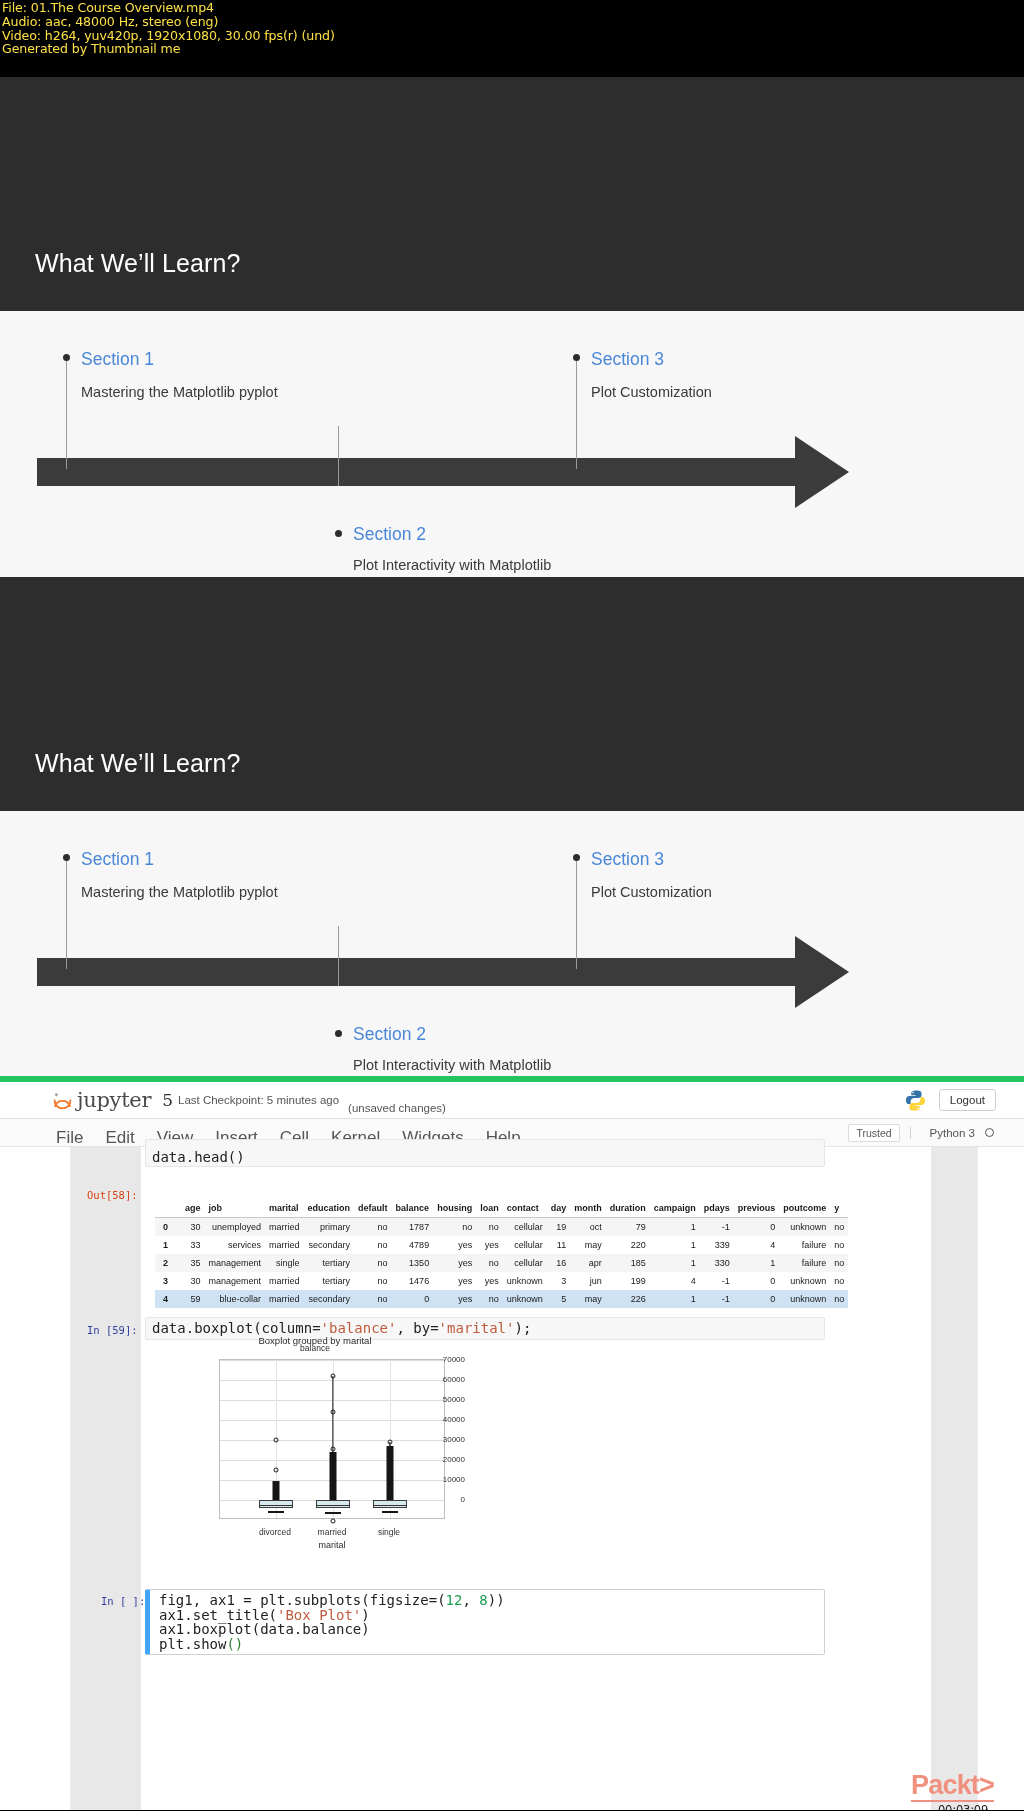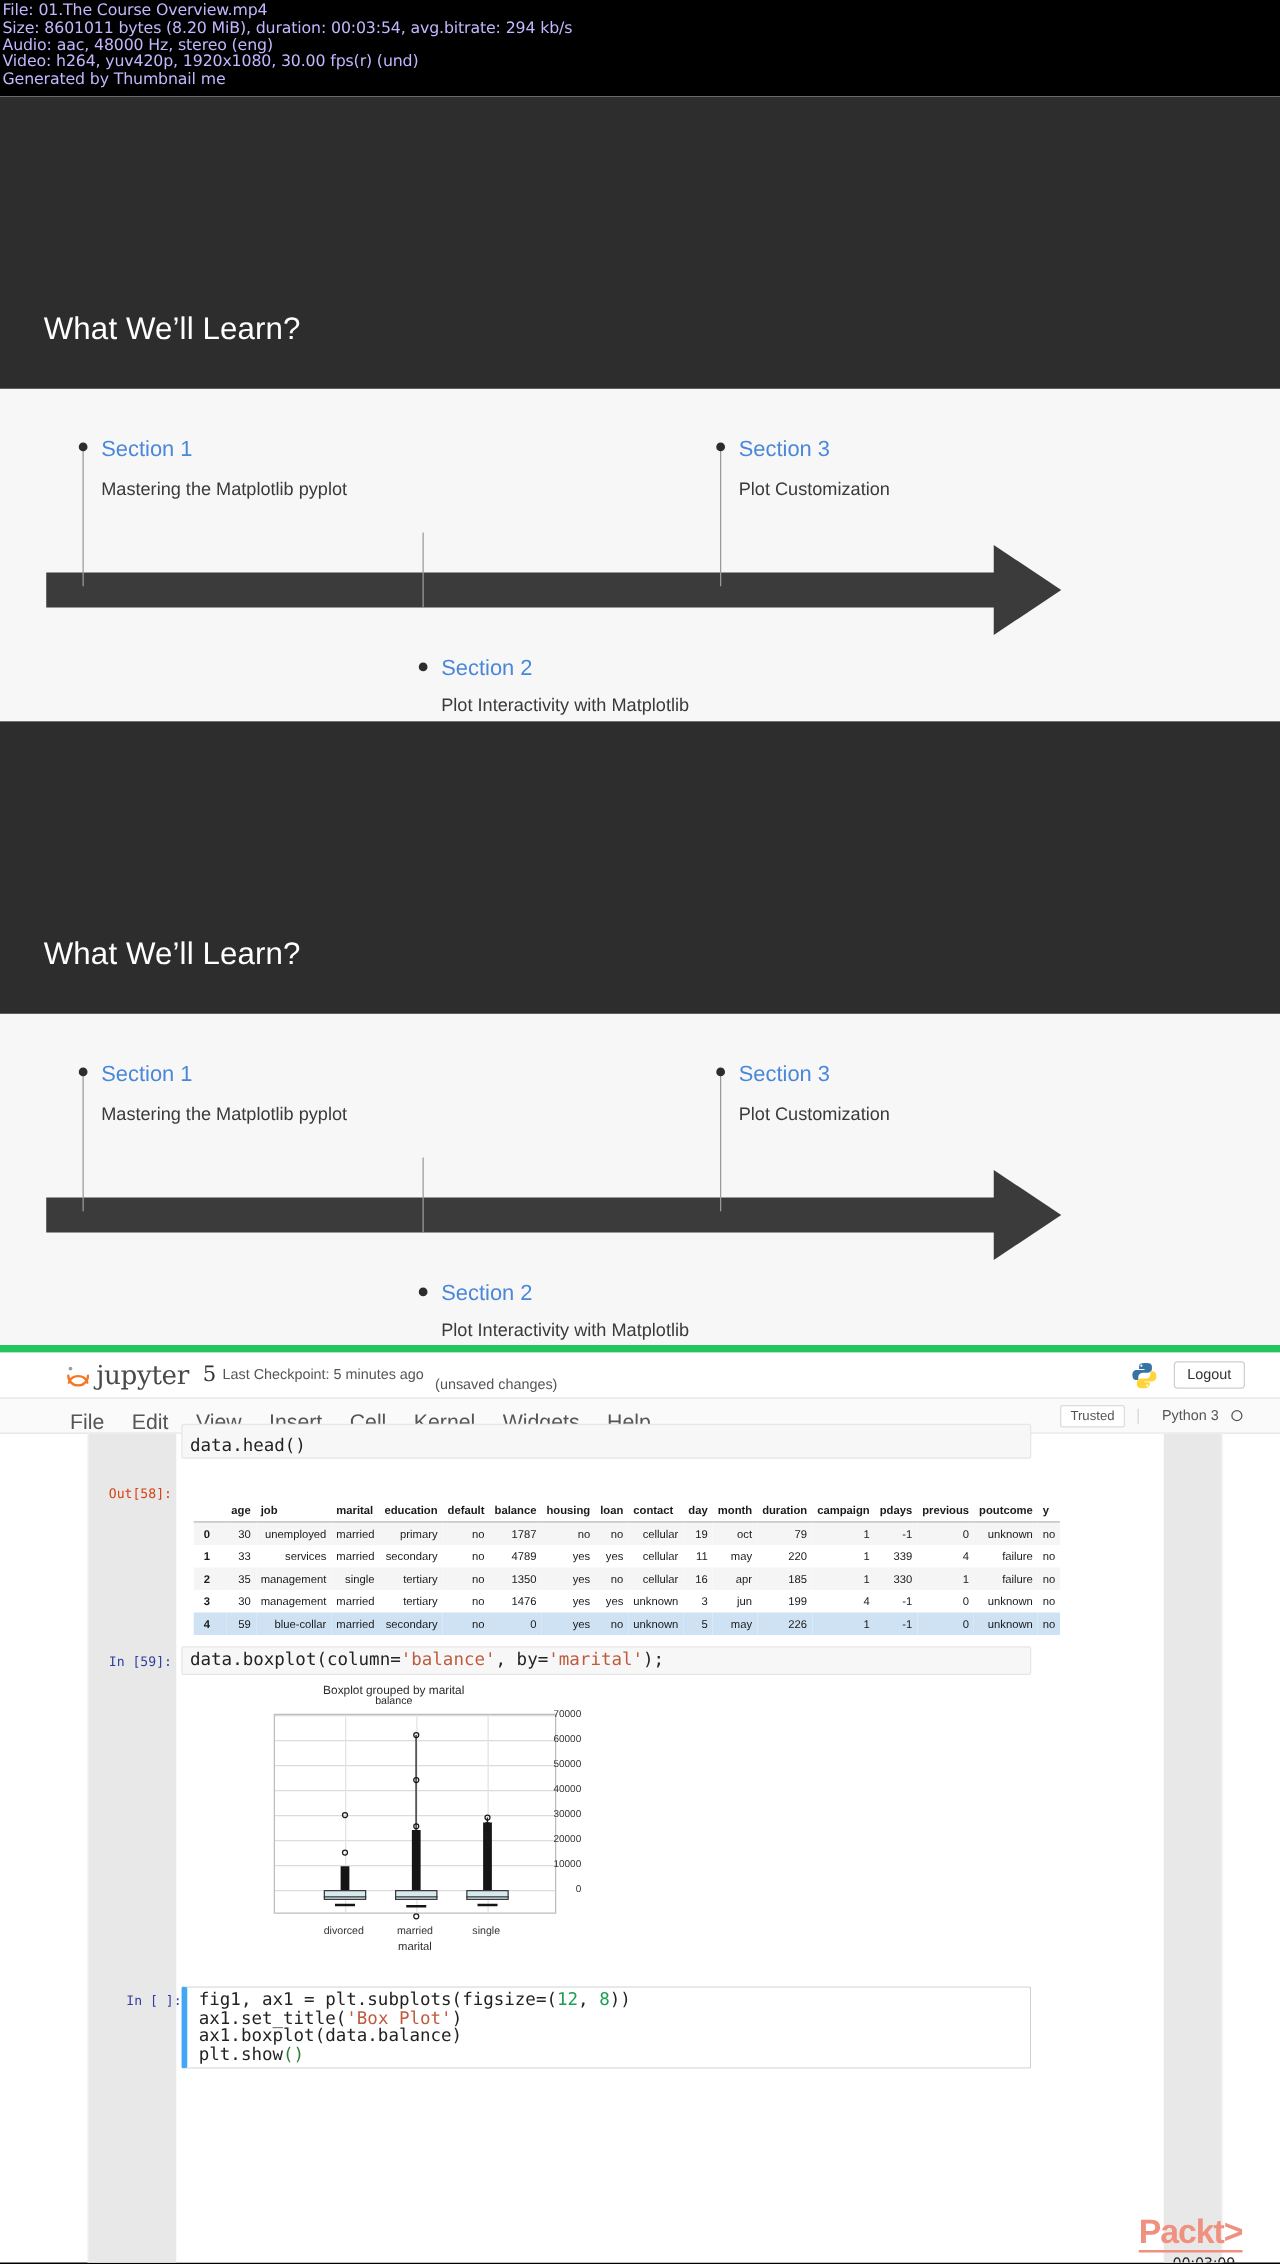--- a/index.html
+++ b/index.html
@@ -9,21 +9,21 @@
     background: #000;
     font-family: "Liberation Sans", sans-serif;
     overflow: hidden;
   }
 
   
   .meta-header {
     width: 880px;
     height: 77px;
     background: #000;
-    color: #c4b5fd;
+    color: #fde047;
     padding: 1px 2px 0 2px;
     font-family: "DejaVu Sans", sans-serif;
     font-size: 12.6px;
     line-height: 13.8px;
     letter-spacing: -0.1px;
   }
   .meta-header div { white-space: nowrap; }
 
   
   .slide {
@@ -358,21 +358,20 @@
     background: transparent;
     transform: translate(-50%, -50%);
   }
   .cursor-arrow { position: absolute; width: 0; height: 0; }
 </style>
 </head>
 <body>
 
 <div class="meta-header">
   <div>File: 01.The Course Overview.mp4</div>
-  <div>Size: 8601011 bytes (8.20 MiB), duration: 00:03:54, avg.bitrate: 294 kb/s</div>
   <div>Audio: aac, 48000 Hz, stereo (eng)</div>
   <div>Video: h264, yuv420p, 1920x1080, 30.00 fps(r) (und)</div>
   <div>Generated by Thumbnail me</div>
 </div>
 
 <div class="slide">
   <div class="slide-band"></div>
   <div class="slide-title">What We’ll Learn?</div>
   <div class="slide-body">
     <div class="arrow-bar"></div>
@@ -605,21 +604,21 @@
           <td>0</td>
           <td>unknown</td>
           <td>no</td>
         </tr>
       </tbody>
     </table>
 
     <div class="prompt in" style="left:16px; top:177px;">In [59]:</div>
     <div class="code-cell" style="left:74px; top:170px; width:680px;"><span>data.boxplot(column=</span><span class="tok-str">'balance'</span><span>, by=</span><span class="tok-str">'marital'</span><span>);</span></div>
 
-    <div class="fig" style="left:94px; top:200px; width:300px; height:230px;">
+    <div class="fig" style="left:94px; top:188px; width:300px; height:230px;">
       <div class="fig-title" style="top:0px;">Boxplot grouped by marital</div>
       <div class="fig-subtitle" style="top:8px;">balance</div>
 
       <div class="plot-frame" style="left:54px; top:24px; width:226px; height:160px;">
         <div class="gridline" style="top:0px;"></div>
         <div class="gridline" style="top:20px;"></div>
         <div class="gridline" style="top:40px;"></div>
         <div class="gridline" style="top:60px;"></div>
         <div class="gridline" style="top:80px;"></div>
         <div class="gridline" style="top:100px;"></div>

